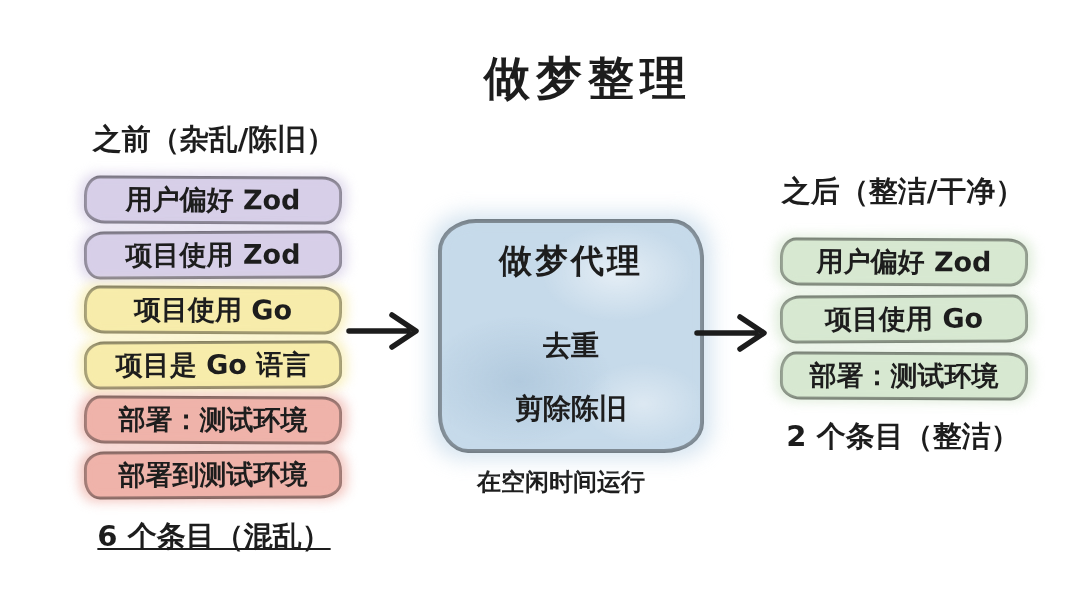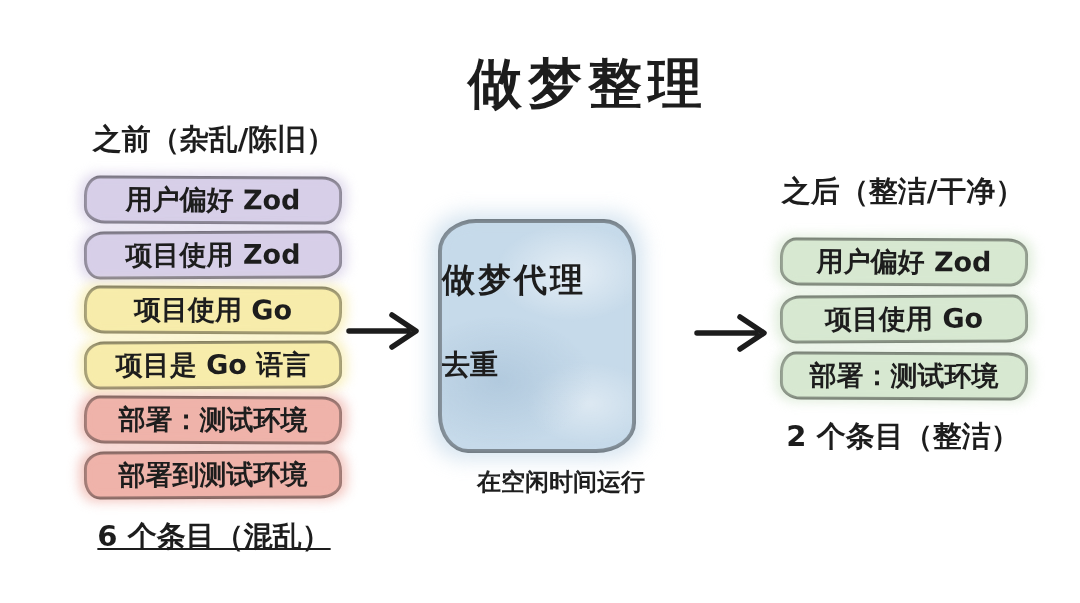--- a/index.html
+++ b/index.html
@@ -11,21 +11,21 @@
     color: #1d1d1d;
     overflow: hidden;
   }
 
   .abs { position: absolute; }
 
   
   #title {
     left: 96px; right: 0; top: 48px;
     text-align: center;
-    font-size: 54px;
+    font-size: 46px;
     font-weight: 700;
     letter-spacing: 6px;
   }
 
   
   .col-header, .col-caption {
     font-size: 29px;
     font-weight: 700;
     text-align: center;
     white-space: nowrap;
@@ -68,26 +68,27 @@
     inset: -5px -8px;
     background: inherit;
     border-radius: inherit;
     filter: blur(6px);
     opacity: 0.75;
     z-index: -1;
   }
 
   
   #agent-box {
-    left: 438px; top: 219px; width: 198px; height: 234px;
+    left: 438px; top: 219px; width: 266px; height: 234px;
     border: 4px solid #1c1c1c;
     border-radius: 38px 32px 40px 30px / 32px 40px 30px 38px;
     display: flex;
     flex-direction: column;
-    padding-top: 35px;
+    align-items: center;
+    padding-top: 16px;
     z-index: 1;
   }
   #agent-box::after {
     content: "";
     position: absolute;
     inset: -10px -12px;
     background: inherit;
     border-radius: inherit;
     filter: blur(10px);
     opacity: 0.7;
@@ -157,20 +158,21 @@
 
 <div id="arrow-1" class="abs arrow">
   <svg width="82" height="46" viewBox="0 0 82 46">
     <path d="M3 23 H62 M46 7 L70 23 L46 39" fill="none" stroke="#1c1c1c" stroke-width="5.5" stroke-linecap="round" stroke-linejoin="round"></path>
   </svg>
 </div>
 
 <div id="agent-box" class="abs" style="background: rgb(198, 218, 234);">
   <div id="agent-title">做梦代理</div>
   <div class="agent-step">去重</div>
+  <div class="agent-step">剪除陈旧</div>
 </div>
 
 <div id="agent-caption" class="abs">在空闲时间运行</div>
 
 <div id="arrow-2" class="abs arrow">
   <svg width="82" height="46" viewBox="0 0 82 46">
     <path d="M3 23 H62 M46 7 L70 23 L46 39" fill="none" stroke="#1c1c1c" stroke-width="5.5" stroke-linecap="round" stroke-linejoin="round"></path>
   </svg>
 </div>
 

